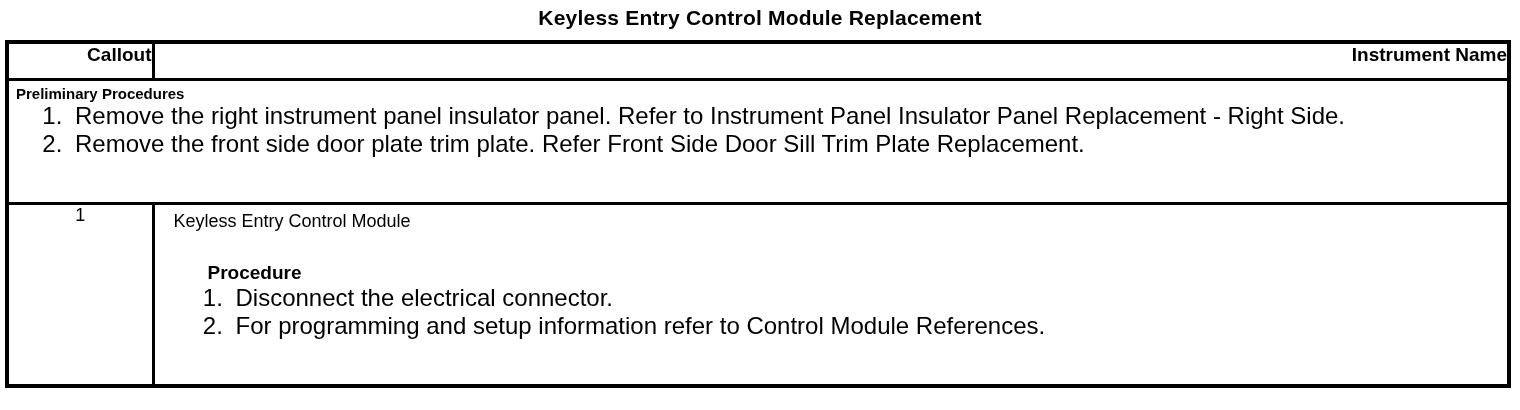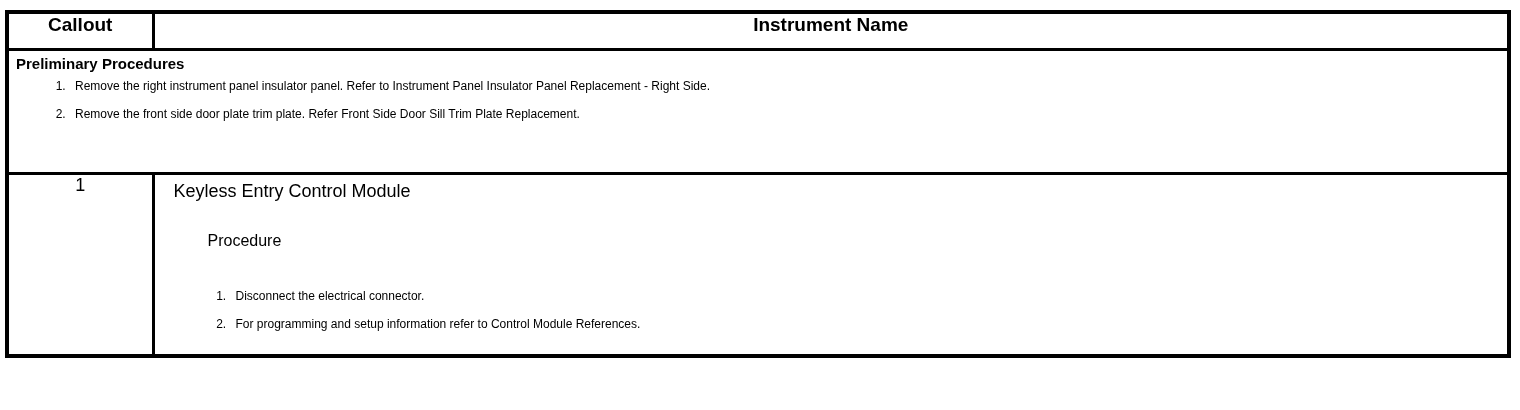--- a/index.html
+++ b/index.html
@@ -34,65 +34,65 @@
   table.doc-table th,
   table.doc-table td {
     border: 3px solid #000000;
     padding: 0;
     vertical-align: top;
   }
   col.callout-col { width: 146px; }
   th.header-cell {
     font-size: 19px;
     font-weight: bold;
-    text-align: center;
+    text-align: right;
     height: 37px;
     vertical-align: middle;
   }
   td.prelim-cell { height: 124px; }
   .prelim-heading {
     font-size: 15px;
     font-weight: bold;
     padding: 4px 0 0 7px;
   }
   ol.steps {
     margin: 0;
     padding-left: 60px;
-    font-size: 12px;
+    font-size: 24px;
   }
   ol.steps li {
     padding-left: 6px;
     line-height: 28px;
   }
   td.callout-cell {
     text-align: center;
     vertical-align: middle;
     font-size: 18px;
   }
   td.component-cell { height: 183px; }
   .component-name {
     font-size: 18px;
     padding: 6px 0 0 5px;
     margin-left: 14px;
   }
   .procedure-heading {
-    font-size: 16px;
-    font-weight: normal;
+    font-size: 19px;
+    font-weight: bold;
     padding: 30px 0 0 53px;
   }
   .component-cell ol.steps {
-    margin-top: 32px;
     padding-left: 75px;
   }
 </style>
 </head>
 <body>
 
 <div class="page">
 
+  <div class="doc-title">Keyless Entry Control Module Replacement</div>
 
   <table class="doc-table">
     <colgroup>
       <col class="callout-col">
       <col>
     </colgroup>
     <tbody>
       <tr>
         <th class="header-cell">Callout</th>
         <th class="header-cell">Instrument Name</th>

